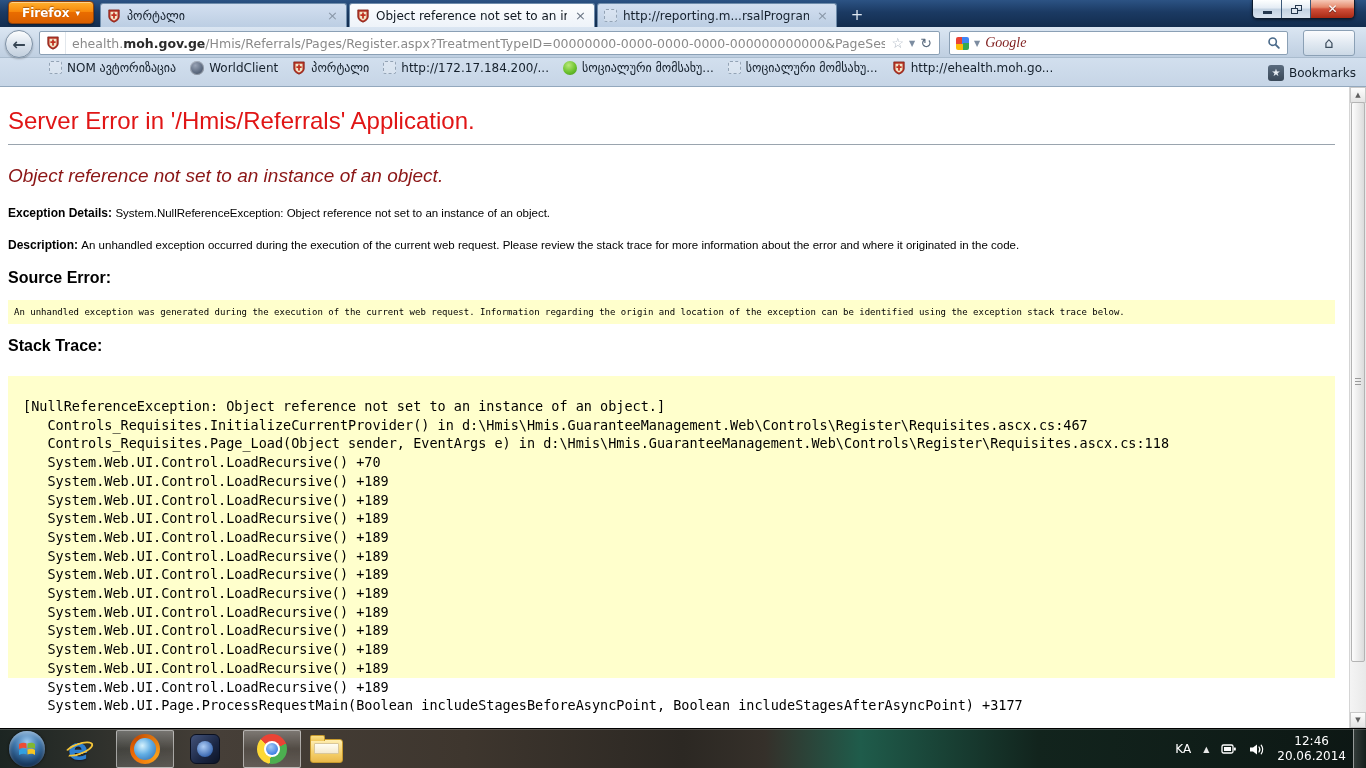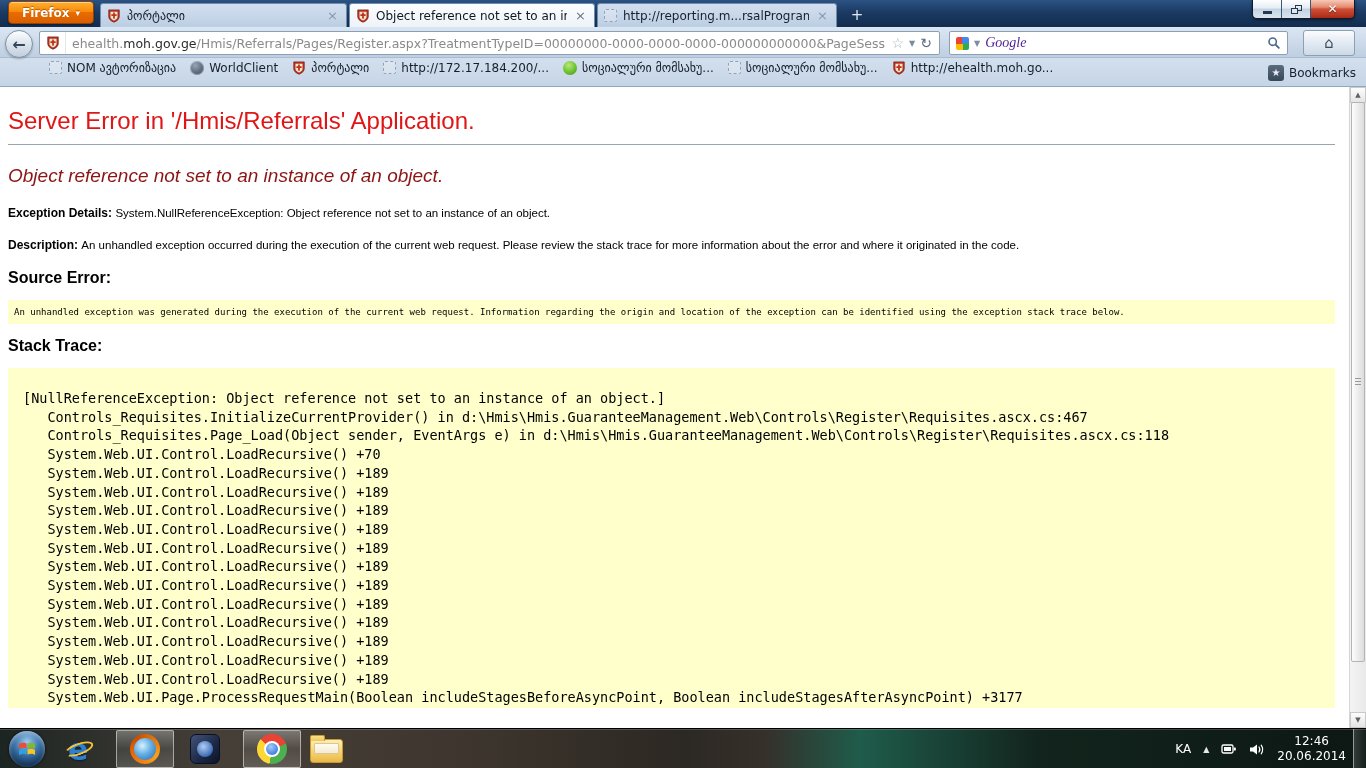--- a/index.html
+++ b/index.html
@@ -54,30 +54,30 @@
   .back-btn { position:absolute; left:5px; top:30px; width:28px; height:28px; border-radius:50%;
     background:linear-gradient(180deg,#fdfefe 0%,#dbe4ee 50%,#c2cfdd 100%);
     border:1px solid #7e91a5; box-shadow:0 1px 2px rgba(0,0,0,.25);
     display:flex; align-items:center; justify-content:center; z-index:6;
     color:#374655; font-size:16px; font-weight:bold; }
   .urlbar { position:absolute; left:39px; top:31px; width:901px; height:24px; background:#fff;
     border:1px solid #8ba0b5; border-radius:2px; display:flex; align-items:center; }
   .url-favicon-box { width:26px; height:100%; display:flex; align-items:center; justify-content:center;
     border-right:1px solid #e2e7ec; flex:none; }
   .url-text { flex:1; font-size:12.5px; white-space:nowrap; overflow:hidden; padding-left:6px; color:#8a8a8a; }
-  .url-domain { color:#2b2b2b; font-weight:normal; }
+  .url-domain { color:#2b2b2b; font-weight:bold; }
   .url-icons { display:flex; align-items:center; gap:5px; padding:0 7px; flex:none; }
   .i-star { color:#aab4c0; font-size:14px; }
   .i-drop { color:#7c8ca0; font-size:8px; }
   .i-reload { color:#5a6b7e; font-size:14px; }
   .searchbox { position:absolute; left:949px; top:31px; width:339px; height:24px; background:#fff;
     border:1px solid #8ba0b5; border-radius:2px; display:flex; align-items:center; padding:0 6px; gap:5px; }
   .g-tile { width:13px; height:13px; border-radius:2px; flex:none;
     background:conic-gradient(#4285f4 0 90deg,#34a853 90deg 180deg,#fbbc05 180deg 270deg,#ea4335 270deg 360deg); }
-  .search-placeholder { flex:1; font-family:"Liberation Serif",serif; font-style:italic; font-size:14px; color:#4c1d95; }
+  .search-placeholder { flex:1; font-family:"Liberation Serif",serif; font-style:italic; font-size:14px; color:#7f1d1d; }
   .home-btn { position:absolute; left:1303px; top:30px; width:52px; height:26px; border-radius:3px;
     background:linear-gradient(180deg,#fbfcfe 0%,#e2eaf2 50%,#ccd9e6 100%); border:1px solid #8ba0b5;
     display:flex; align-items:center; justify-content:center; color:#3c4c5c; font-size:15px; }
 
   
   .bookmarksbar { position:absolute; top:58px; left:0; width:100%; height:29px;
     background:linear-gradient(180deg,#d2dfee 0%,#c6d5e6 100%); border-bottom:1px solid #93a8bd;
     display:flex; align-items:center; padding-left:42px; }
   .bm-item { display:flex; align-items:flex-start; gap:5px; padding:0 7px; height:22px; font-size:12px; color:#15202c; white-space:nowrap; }
   .globe-icon { width:14px; height:14px; border-radius:50%; flex:none;
@@ -95,21 +95,21 @@
   .err-h1 { margin-top:20px; font-size:24px; line-height:28px; font-weight:normal; color:#e01515; }
   .err-hr { margin-top:9px; border:none; border-top:1px solid #9aa4ae; margin-right:14px; }
   .err-h2 { margin-top:20px; font-size:19px; line-height:22px; font-weight:normal; font-style:italic; color:#8b1515; }
   .err-p { margin-top:18px; font-size:11.5px; line-height:14px; }
   .err-p b { font-size:12px; }
   .err-p.exc { margin-top:19px; }
   .err-label { margin-top:17px; font-size:16px; font-weight:bold; }
   .ybox { background:#ffffcc; margin-right:14px; }
   .ybox1 { margin-top:13px; padding:7px 6px; font-family:"DejaVu Sans Mono","Liberation Mono",monospace; font-size:9px; line-height:10px; }
   .err-label.st { margin-top:13px; }
-  .ybox2 { margin-top:13px; height:340px; padding:21px 0 0 15px; }
+  .ybox2 { margin-top:21px; height:302px; padding:21px 0 0 15px; }
   .ybox2 pre { font-family:"DejaVu Sans Mono","Liberation Mono",monospace; font-size:13.5px; line-height:18.7px; color:#000; }
 
   
   .scrollbar { position:absolute; top:87px; right:0; width:17px; height:641px;
     background:linear-gradient(90deg,#f4f4f4,#e9e9e9); border-left:1px solid #d5d5d5; }
   .sb-arrow { position:absolute; left:0; width:100%; height:16px; display:flex; align-items:center; justify-content:center;
     font-size:7px; color:#606060; background:linear-gradient(180deg,#fdfdfd,#e4e4e4); border:1px solid #c9c9c9; }
   .sb-up { top:0; }
   .sb-down { bottom:0; }
   .sb-thumb { position:absolute; left:1px; top:15px; width:14px; height:560px; border-radius:2px;

